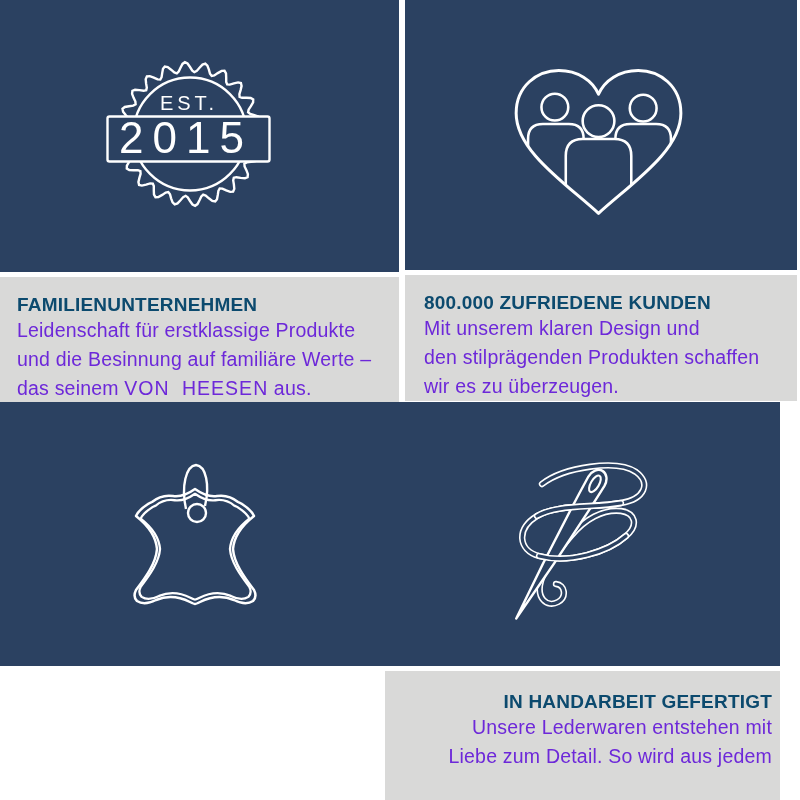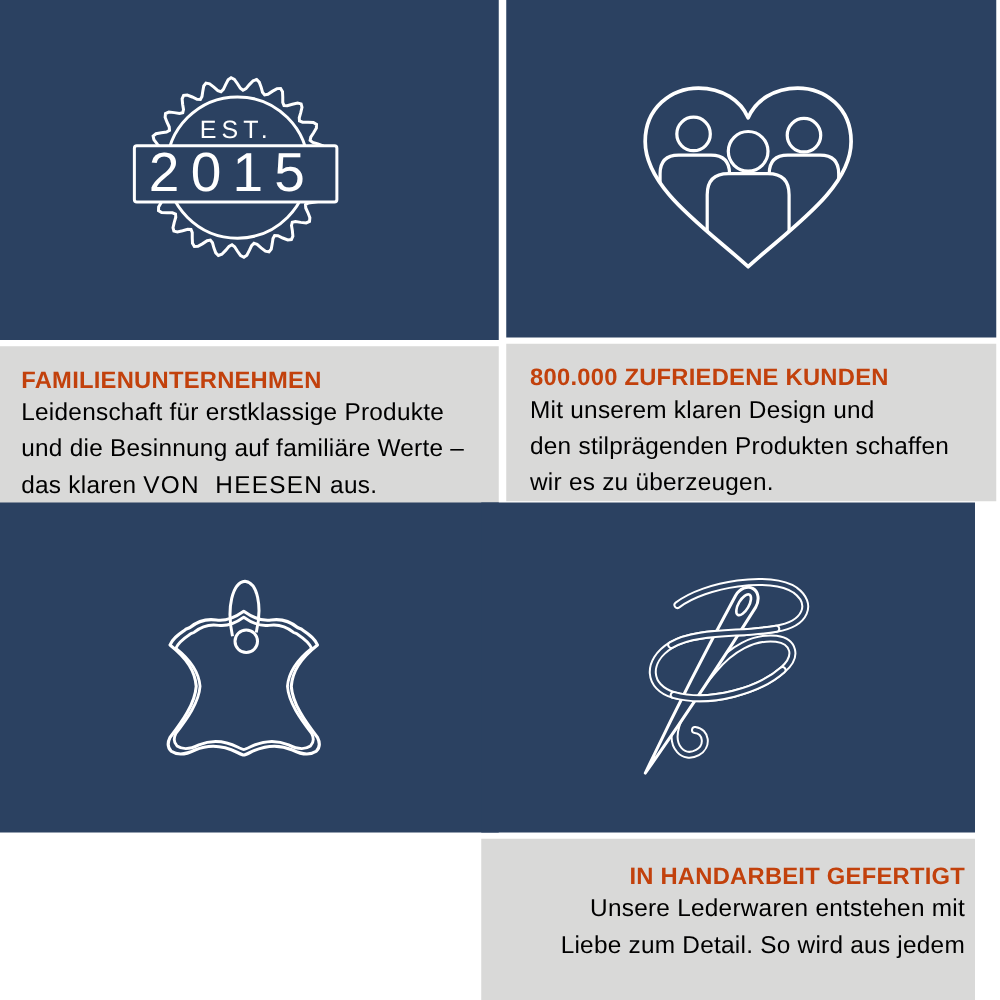--- a/index.html
+++ b/index.html
@@ -15,24 +15,24 @@
   .card.c4{left:385px;top:402px;width:395px;height:512px;text-align:right;}
   .art{background:#2B4161;margin-bottom:5px;}
   .card.c1 .art,.card.c2 .art{height:272px;}
   .card.c3 .art,.card.c4 .art{height:264px;}
   .art svg{display:block;width:100%;height:100%;}
   .caption{background:#D9D9D8;flex:1;padding:17px 8px 0 17px;}
   .card.c2 .caption,.card.c4 .caption{padding-left:19px;}
   .card.c3 .caption,.card.c4 .caption{padding-top:20px;}
   .caption h2{
     margin:0;font-size:19px;line-height:22px;font-weight:bold;
-    color:#c2410c;letter-spacing:0.2px;white-space:nowrap;
+    color:#0c4a6e;letter-spacing:0.2px;white-space:nowrap;
   }
   .caption .line{
-    display:block;font-size:19.5px;line-height:29px;color:#000000;
+    display:block;font-size:19.5px;line-height:29px;color:#6d28d9;
     letter-spacing:0.2px;white-space:nowrap;
   }
   .brand{letter-spacing:1px;word-spacing:6px;}
   svg text{font-family:"Liberation Sans", sans-serif;fill:#FFFFFF;}
 </style>
 </head>
 <body>
 
 <div class="card c1">
   <div class="art">
@@ -41,21 +41,21 @@
       <circle cx="190" cy="134" r="56.5" fill="none" stroke="#FFFFFF" stroke-width="2.4"></circle>
       <rect x="107.5" y="116.5" width="162" height="45" rx="2" fill="#2B4161" stroke="#FFFFFF" stroke-width="2.4"></rect>
       <text x="189" y="110" font-size="20" letter-spacing="4" text-anchor="middle">EST.</text>
       <text x="186" y="153" font-size="44" letter-spacing="9" text-anchor="middle">2015</text>
     </svg>
   </div>
   <div class="caption">
     <h2>FAMILIENUNTERNEHMEN</h2>
     <span class="line">Leidenschaft für erstklassige Produkte</span>
     <span class="line">und die Besinnung auf familiäre Werte –</span>
-    <span class="line"><span>das klaren </span><span class="brand">VON HEESEN</span><span> aus.</span></span>
+    <span class="line"><span>das seinem </span><span class="brand">VON HEESEN</span><span> aus.</span></span>
   </div>
 </div>
 
 <div class="card c2">
   <div class="art">
     <svg viewBox="405 0 395 272" preserveAspectRatio="xMidYMid meet">
       <defs>
         <clipPath id="heartclip">
           <path d="M 600,215 C 566,184 517,152 517,114 C 517,87 538,71 560,71
                    C 579,71 594,81 600,95 C 606,81 621,71 640,71

